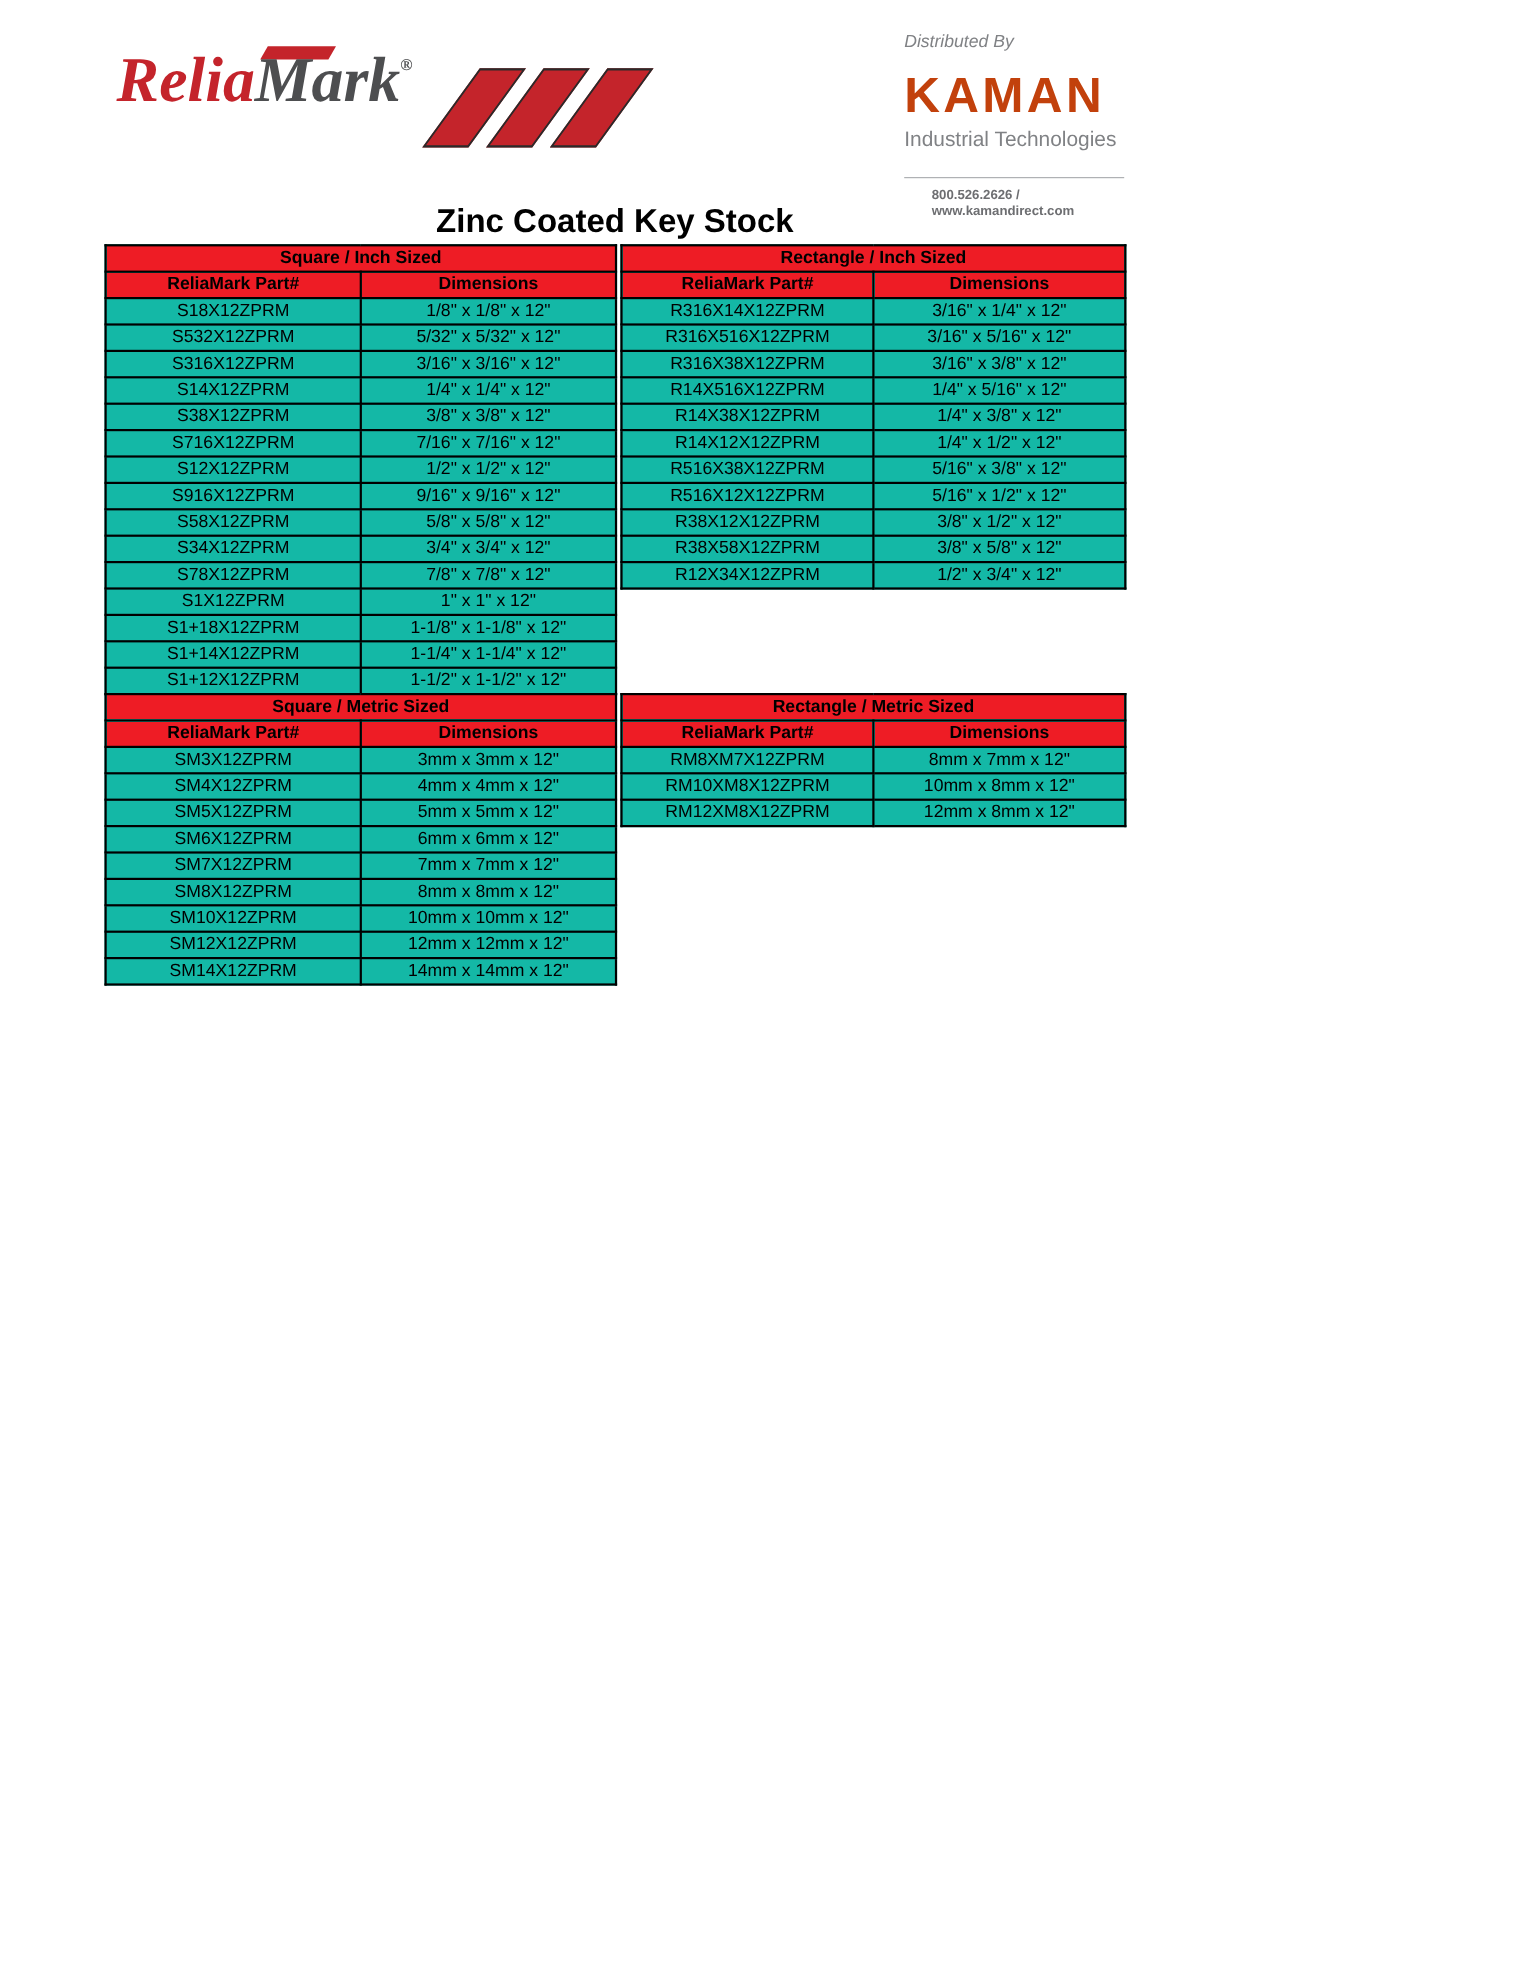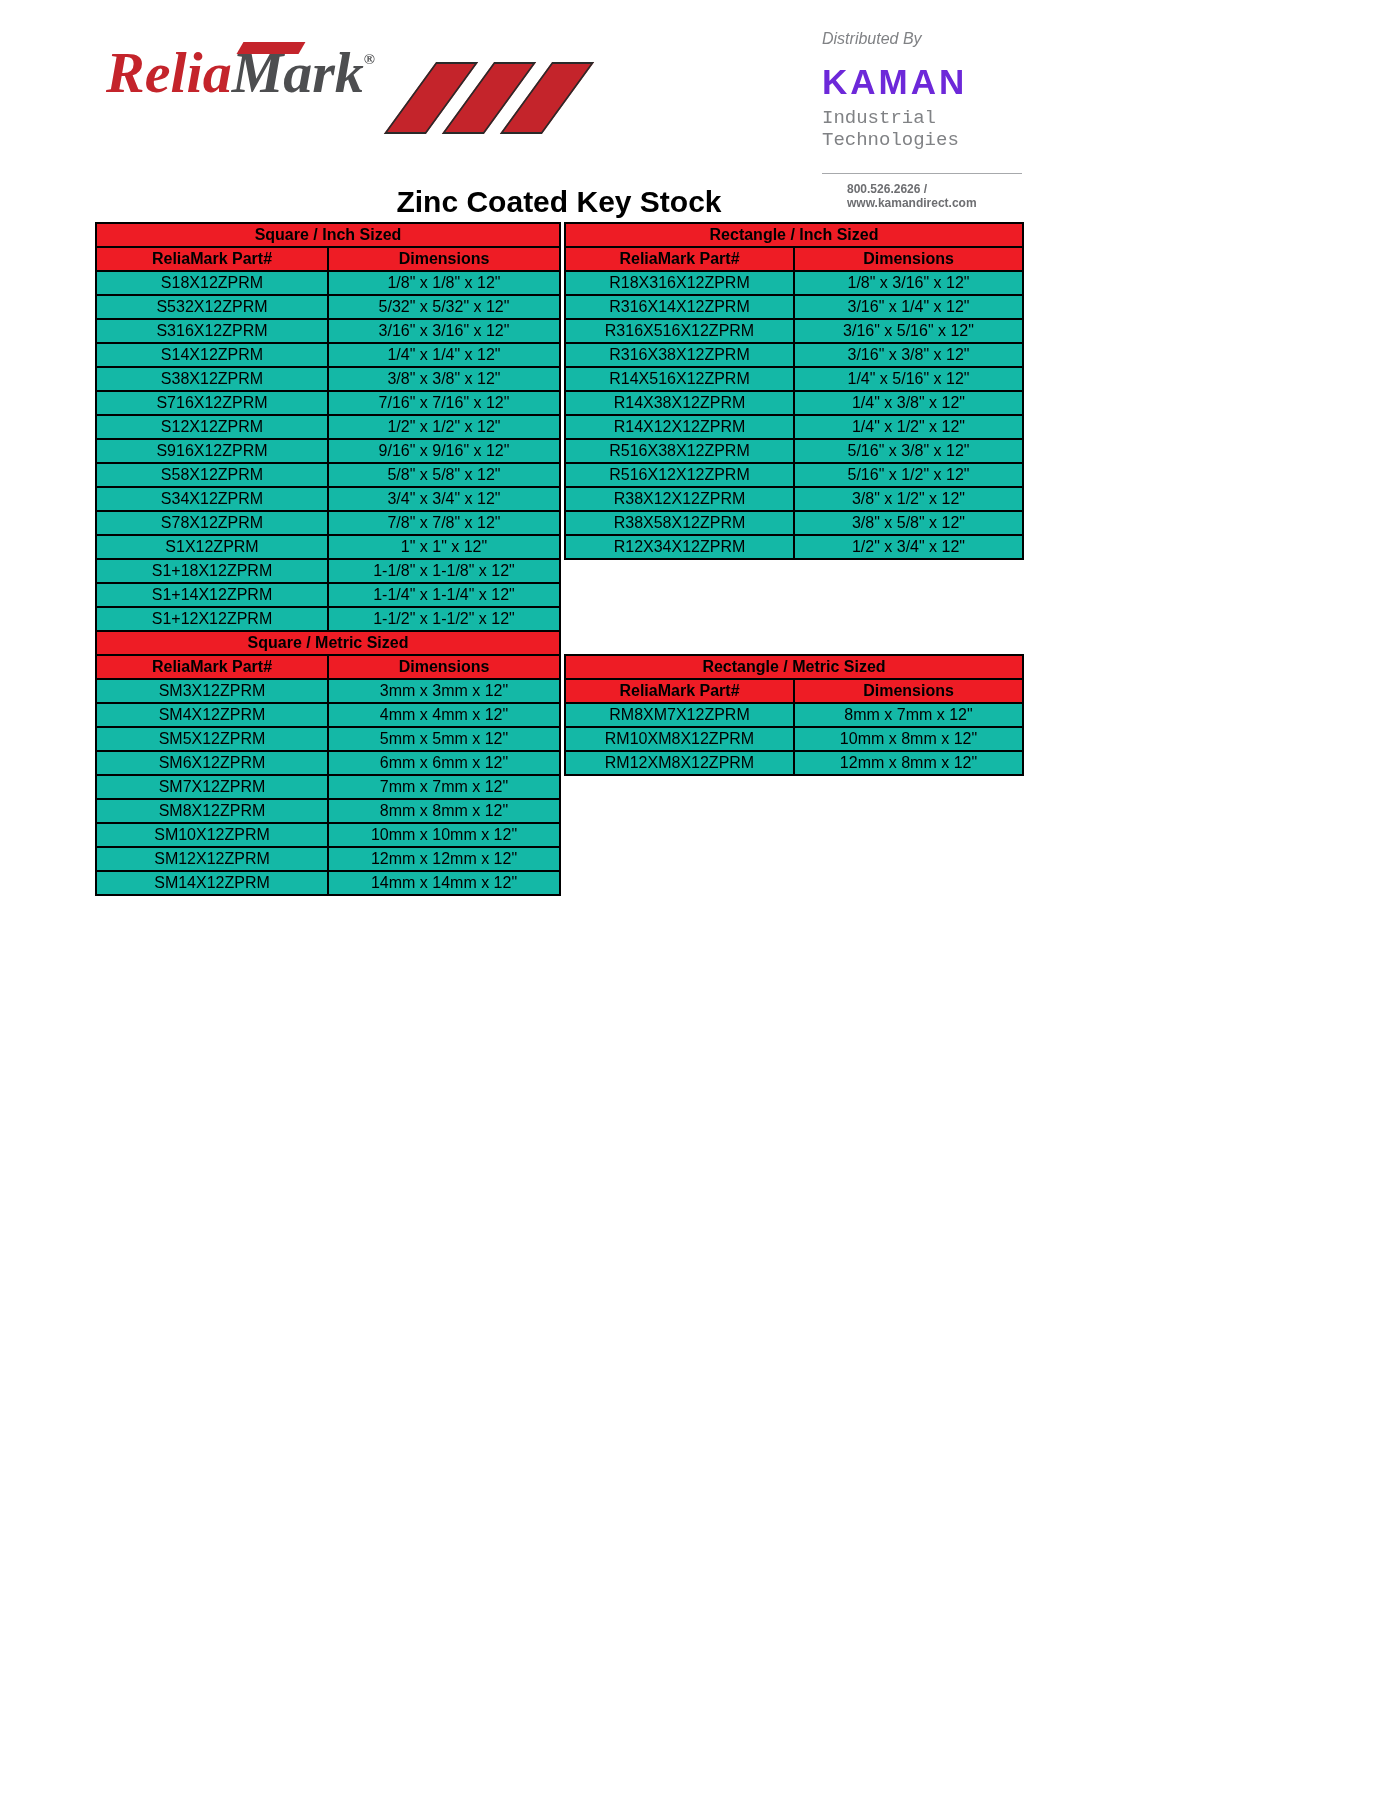--- a/index.html
+++ b/index.html
@@ -34,24 +34,24 @@
     transform: skewX(-36deg); box-sizing: border-box;
   }
   .stripe.s1 { left: 42px; }
   .stripe.s2 { left: 100px; }
   .stripe.s3 { left: 158px; }
 
   
   .kaman { position: absolute; left: 822px; top: 30px; width: 210px; }
   .distributed-by { font-style: italic; color: #808285; font-size: 16px; margin-bottom: 16px; }
   .kaman-name {
-    color: #6d28d9; font-weight: bold; font-size: 35px; line-height: 1;
+    color: #c2410c; font-weight: bold; font-size: 45px; line-height: 1;
     letter-spacing: 3px; margin-bottom: 8px;
   }
-  .kaman-tagline { color: #808285; font-size: 19px; margin-bottom: 22px; font-family: Liberation Mono, monospace; }
+  .kaman-tagline { color: #808285; font-size: 19px; margin-bottom: 22px; }
   .kaman-divider { border-top: 1.5px solid #a7a9ac; width: 200px; margin-bottom: 8px; }
   .kaman-contact { color: #6d6e71; font-size: 12px; font-weight: bold; margin-left: 25px; }
 
   
   .page-title {
     position: absolute; left: 95px; top: 185px; width: 928px;
     text-align: center; font-size: 30px; font-weight: bold; color: #000;
   }
 
   
@@ -248,24 +248,20 @@
           <tr>
               <th colspan="2" class="section-header">Rectangle / Inch Sized</th>
             </tr>
           <tr>
             <th class="col-header">ReliaMark Part#</th>
             <th class="col-header">Dimensions</th>
           </tr>
         </thead>
         <tbody>
             <tr>
-              <td>R18X316X12ZPRM</td>
-              <td>1/8" x 3/16" x 12"</td>
-            </tr>
-            <tr>
               <td>R316X14X12ZPRM</td>
               <td>3/16" x 1/4" x 12"</td>
             </tr>
             <tr>
               <td>R316X516X12ZPRM</td>
               <td>3/16" x 5/16" x 12"</td>
             </tr>
             <tr>
               <td>R316X38X12ZPRM</td>
               <td>3/16" x 3/8" x 12"</td>

